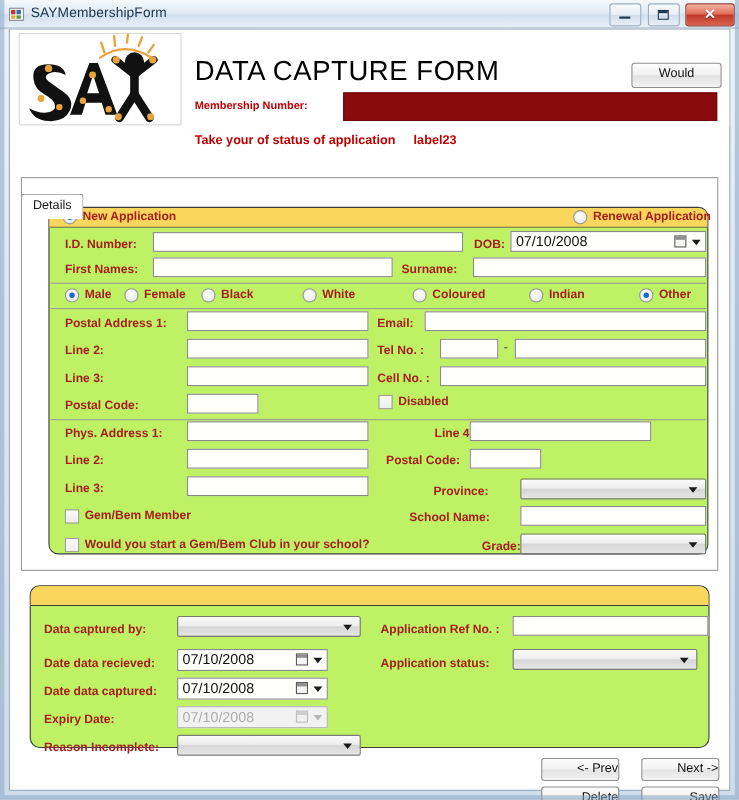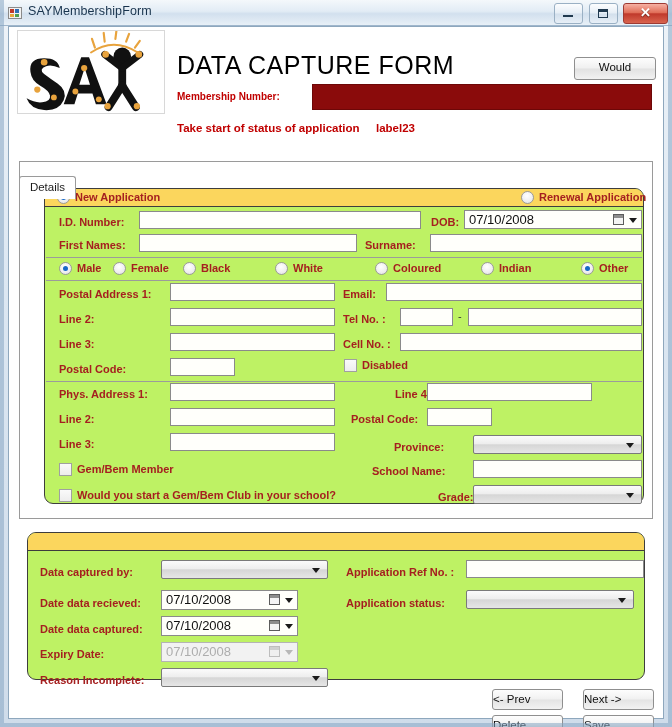--- a/index.html
+++ b/index.html
@@ -193,21 +193,21 @@
   .chk .clbl{
     position:absolute;left:18px;top:-1px;font-size:11px;font-weight:bold;color:#a52020;
     white-space:nowrap;line-height:14px;
   }
   .dash{position:absolute;font-size:11px;color:#333;}
   
   .btn{
     position:absolute;box-sizing:border-box;
     border:1px solid #8f8f8f;border-radius:3px;
     background:linear-gradient(180deg,#fdfdfd 0%,#f1f1f1 48%,#e3e3e3 52%,#f2f2f2 100%);
-    font-size:11.5px;color:#111;text-align:left;cursor:pointer;
+    font-size:11.5px;color:#111;text-align:right;cursor:pointer;
     font-family:"Liberation Sans", sans-serif;
   }
 </style>
 </head>
 <body>
 
 <div class="window">
 
   <div class="titlebar">
     <svg class="title-icon" viewBox="0 0 14 14">
@@ -265,21 +265,21 @@
             <circle cx="123" cy="24" r="3.4"></circle>
             <circle cx="91" cy="77" r="3.2"></circle>
             <circle cx="121" cy="77" r="3.2"></circle>
           </g>
         </svg>
       </div>
 
       <div class="form-title">DATA CAPTURE FORM</div>
       <div class="memno-label">Membership Number:</div>
       <div class="memno-box"></div>
-      <div class="note-label">Take start of status of application</div>
+      <div class="note-label">Take your of status of application</div>
       <div class="label23">label23</div>
       <div class="search-btn">Would</div>
     </div>
 
     <div class="tabstrip">
       <div class="tab active">Details</div>
       <div class="tab inactive">Interests/Hobbies</div>
     </div>
 
     <div class="tabpage">

